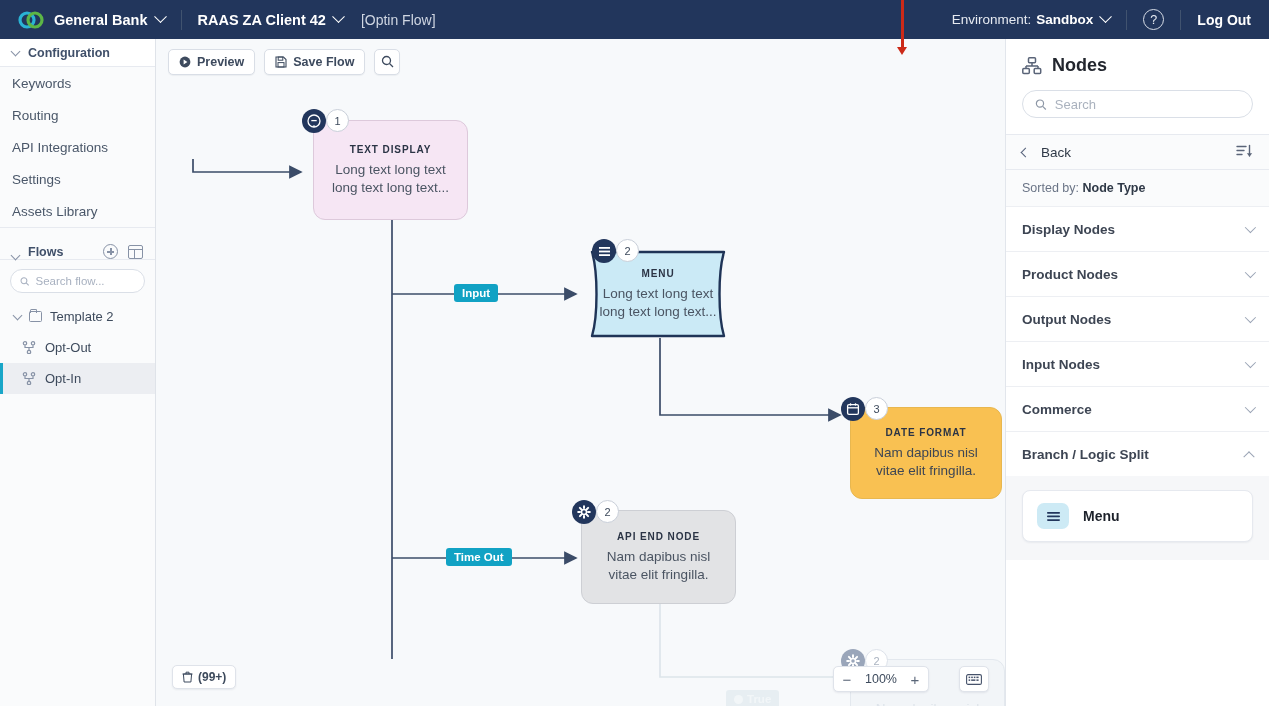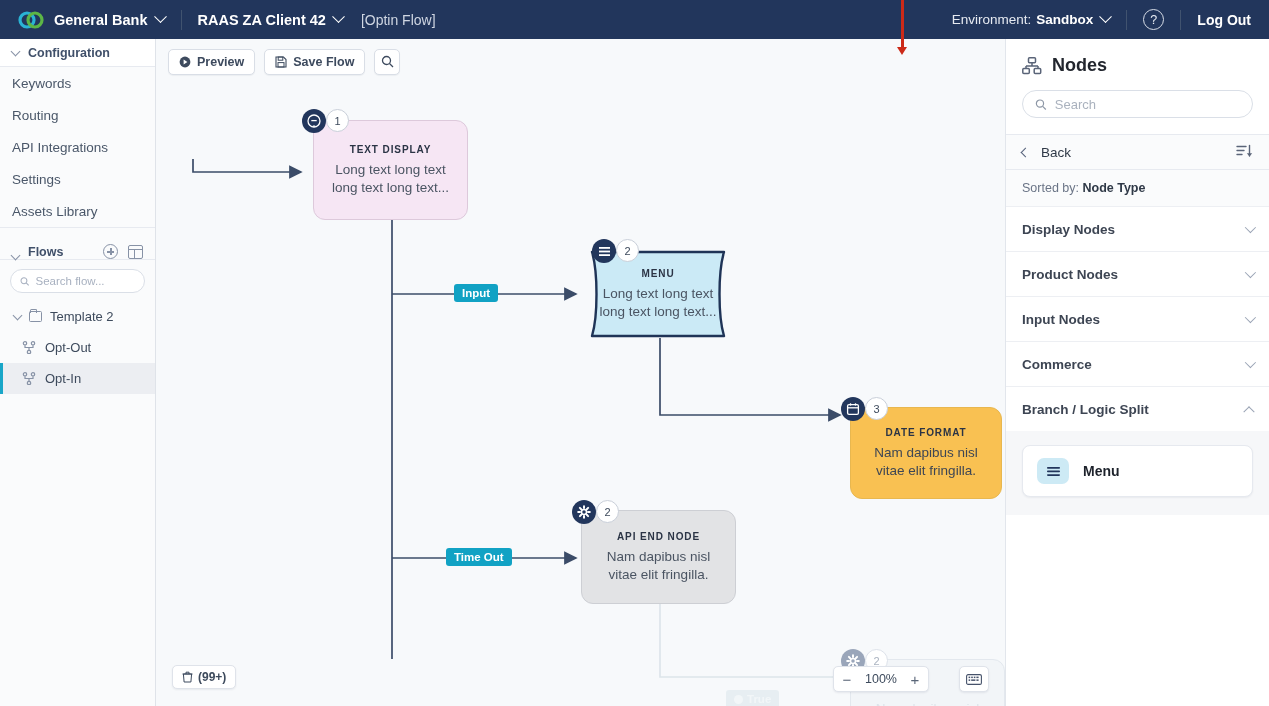--- a/index.html
+++ b/index.html
@@ -560,20 +560,24 @@
     <div>
       <div class="acc-row">
         <span>Display Nodes</span>
         <i class="acc-chev"></i>
       </div>
       <div class="acc-row">
         <span>Product Nodes</span>
         <i class="acc-chev"></i>
       </div>
       <div class="acc-row">
+        <span>Output Nodes</span>
+        <i class="acc-chev"></i>
+      </div>
+      <div class="acc-row">
         <span>Input Nodes</span>
         <i class="acc-chev"></i>
       </div>
       <div class="acc-row">
         <span>Commerce</span>
         <i class="acc-chev"></i>
       </div>
       <div class="acc-row">
         <span>Branch / Logic Split</span>
         <i class="acc-chev up"></i>

